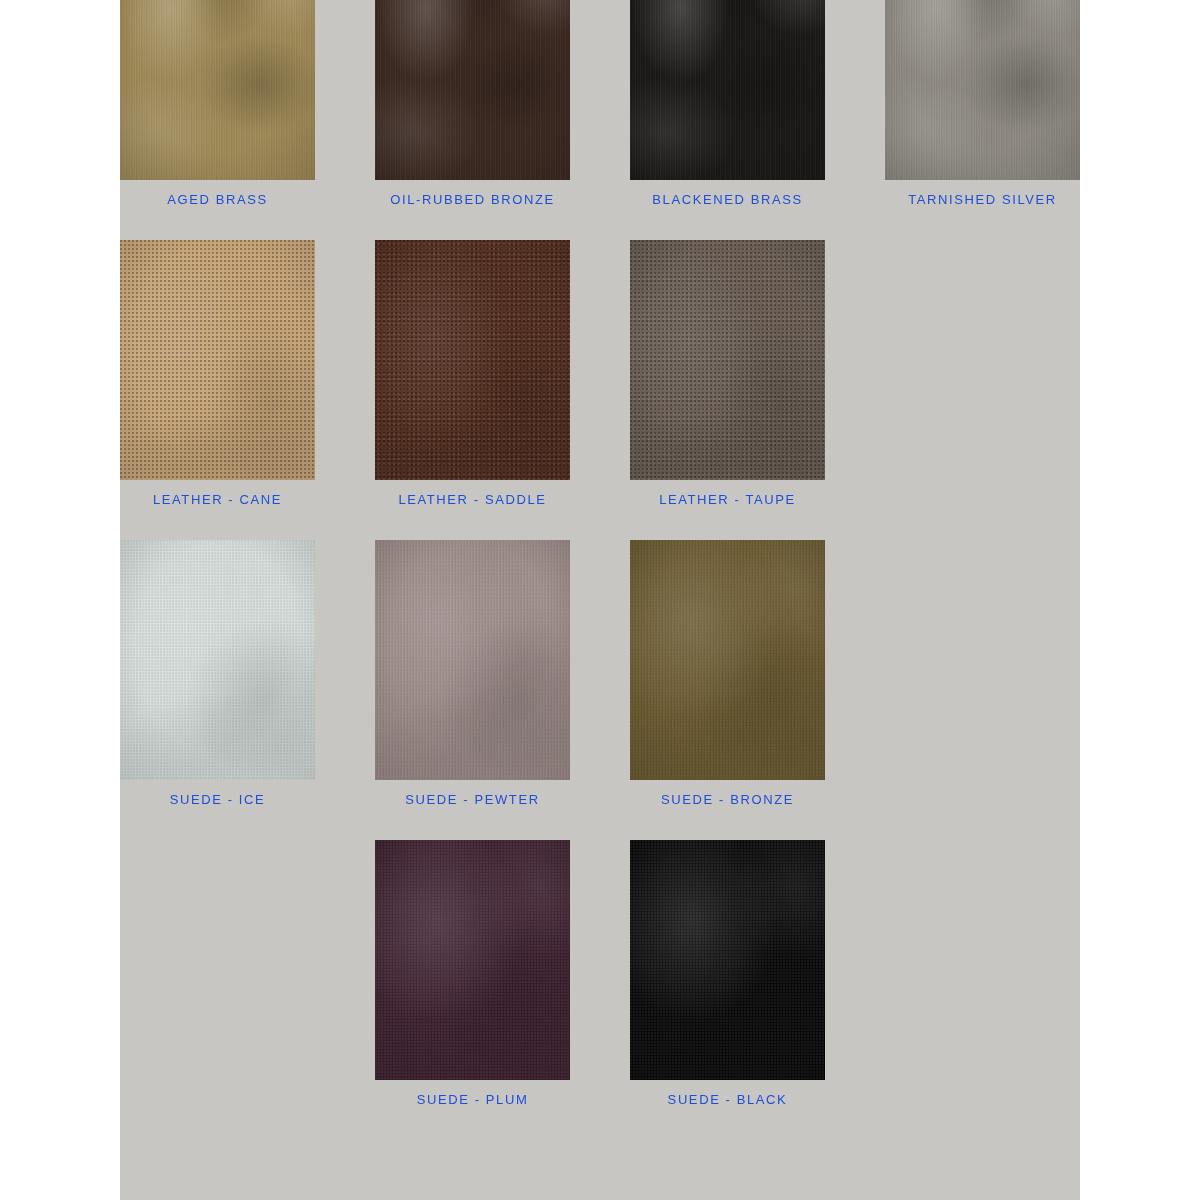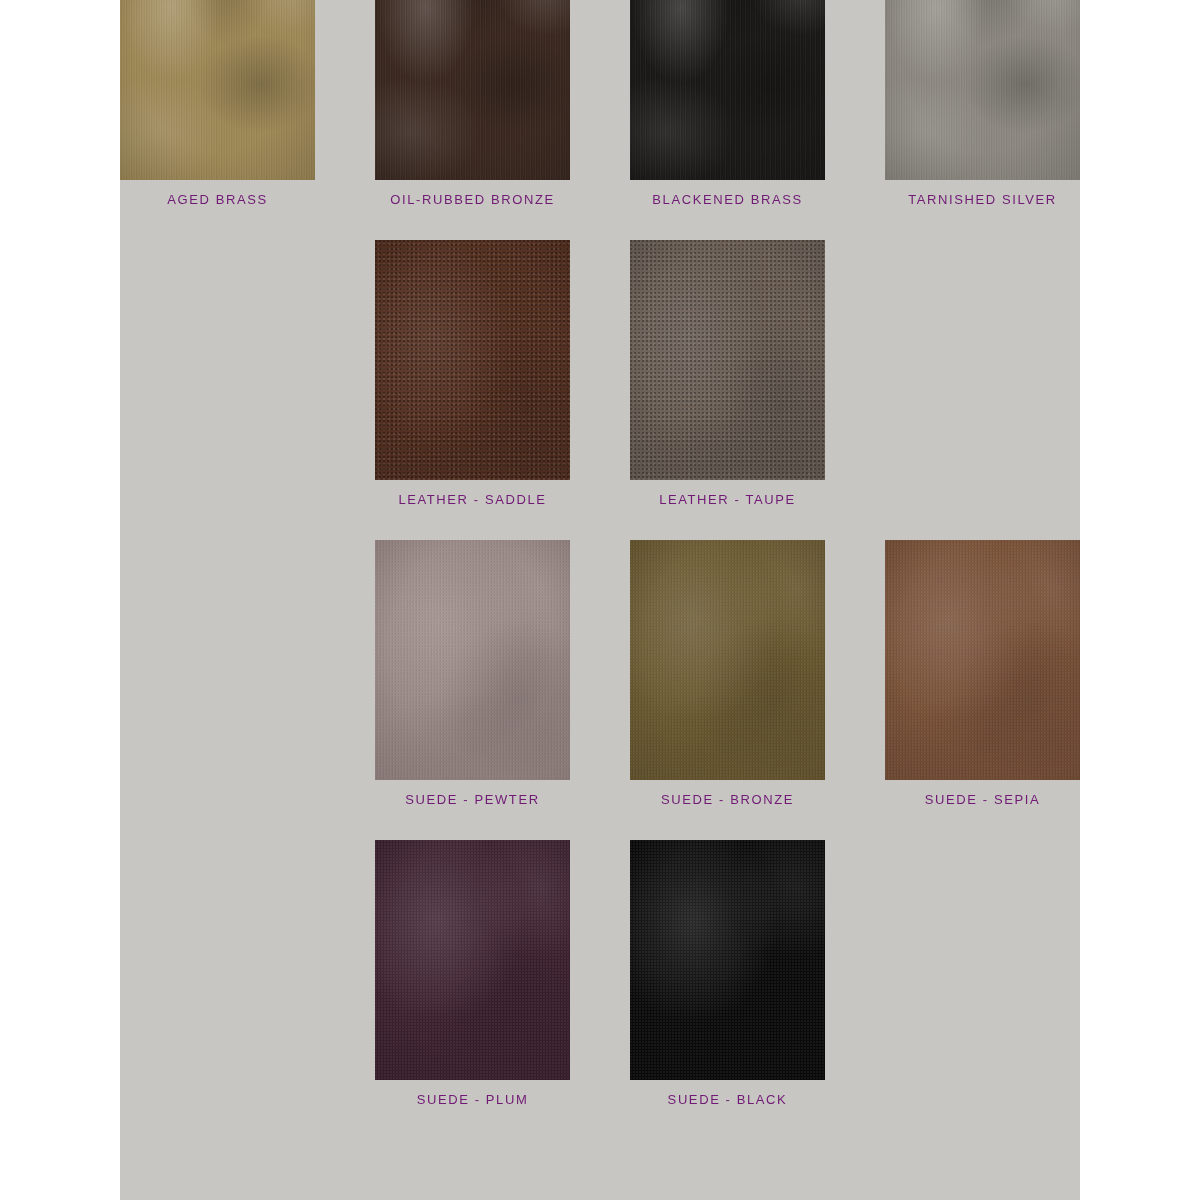--- a/index.html
+++ b/index.html
@@ -61,21 +61,21 @@
   }
 
   .swatch-label {
     position: absolute;
     top: 252px;
     left: -30px;
     width: 255px;
     text-align: center;
     font-size: 13px;
     letter-spacing: 1.6px;
-    color: #701a75;
+    color: #1d4ed8;
     text-transform: uppercase;
     white-space: nowrap;
     font-family: "Liberation Sans", sans-serif;
   }
 
   
   .tex {
     position: absolute;
     inset: 0;
   }
@@ -175,61 +175,69 @@
         <div class="swatch-cell c3">
           <div class="swatch-tile" style="background: rgb(140, 136, 128);">
             <div class="tex tex-metal-mottle"></div>
             <div class="tex tex-metal-grain"></div>
             <div class="tex tex-vignette"></div>
           </div>
           <div class="swatch-label">TARNISHED SILVER</div>
         </div>
       </div>
       <div class="swatch-row">
+        <div class="swatch-cell c0">
+          <div class="swatch-tile" style="background: rgb(198, 164, 119);">
+            <div class="tex tex-leather-creases"></div>
+            <div class="tex tex-leather-grain"></div>
+            <div class="tex tex-vignette"></div>
+          </div>
+          <div class="swatch-label">LEATHER - CANE</div>
+        </div>
         <div class="swatch-cell c2">
           <div class="swatch-tile" style="background: rgb(107, 95, 86);">
             <div class="tex tex-leather-creases"></div>
             <div class="tex tex-leather-grain"></div>
             <div class="tex tex-vignette"></div>
           </div>
           <div class="swatch-label">LEATHER - TAUPE</div>
         </div>
         <div class="swatch-cell c1">
           <div class="swatch-tile" style="background: rgb(86, 50, 35);">
             <div class="tex tex-leather-creases"></div>
             <div class="tex tex-leather-grain"></div>
             <div class="tex tex-vignette"></div>
           </div>
           <div class="swatch-label">LEATHER - SADDLE</div>
         </div>
       </div>
       <div class="swatch-row">
+        <div class="swatch-cell c0">
+          <div class="swatch-tile" style="background: rgb(212, 220, 218);">
+            <div class="tex tex-suede-cloud"></div>
+            <div class="tex tex-suede-nap"></div>
+            <div class="tex tex-vignette"></div>
+          </div>
+          <div class="swatch-label">SUEDE - ICE</div>
+        </div>
         <div class="swatch-cell c2">
           <div class="swatch-tile" style="background: rgb(107, 90, 48);">
             <div class="tex tex-suede-cloud"></div>
             <div class="tex tex-suede-nap"></div>
             <div class="tex tex-vignette"></div>
           </div>
           <div class="swatch-label">SUEDE - BRONZE</div>
         </div>
         <div class="swatch-cell c1">
           <div class="swatch-tile" style="background: rgb(155, 138, 135);">
             <div class="tex tex-suede-cloud"></div>
             <div class="tex tex-suede-nap"></div>
             <div class="tex tex-vignette"></div>
           </div>
           <div class="swatch-label">SUEDE - PEWTER</div>
-        </div>
-        <div class="swatch-cell c3">
-          <div class="swatch-tile" style="background: rgb(122, 81, 55);">
-            <div class="tex tex-suede-cloud"></div>
-            <div class="tex tex-suede-nap"></div>
-            <div class="tex tex-vignette"></div>
-          </div>
-          <div class="swatch-label">SUEDE - SEPIA</div>
         </div>
       </div>
       <div class="swatch-row">
         <div class="swatch-cell c1">
           <div class="swatch-tile" style="background: rgb(62, 33, 48);">
             <div class="tex tex-suede-cloud"></div>
             <div class="tex tex-suede-nap"></div>
             <div class="tex tex-vignette"></div>
           </div>
           <div class="swatch-label">SUEDE - PLUM</div>

